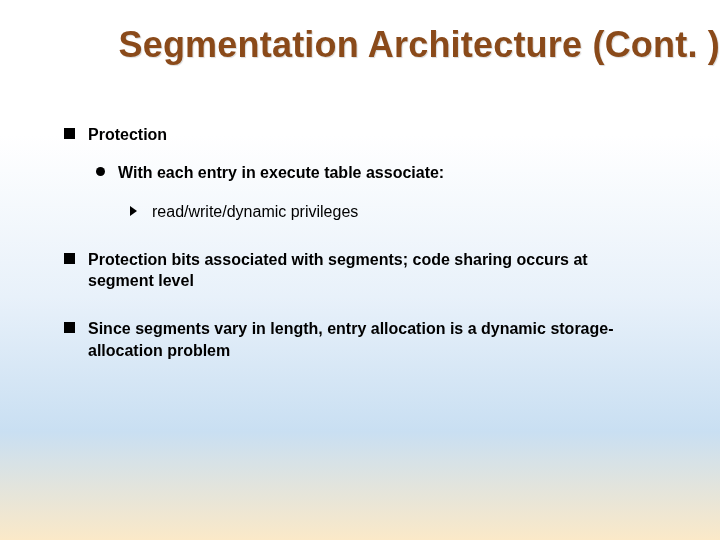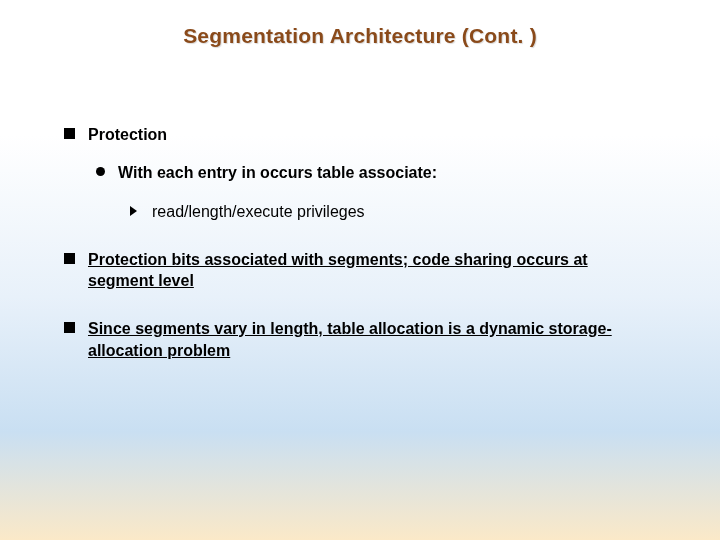--- a/index.html
+++ b/index.html
@@ -15,22 +15,22 @@
     height: 540px;
     background: linear-gradient(to bottom, #ffffff 0%, #ffffff 25%, #e8f1fa 55%, #c9dff2 80%, #fbe9c8 100%);
     position: relative;
     box-sizing: border-box;
   }
   .title {
     position: absolute;
     top: 24px;
     left: 0;
     right: 0;
-    text-align: center;
-    font-size: 21px;
+    text-align: right;
+    font-size: 36px;
     font-weight: bold;
     color: #8a4a1a;
     text-shadow: 1px 1px 1px rgba(0,0,0,0.15);
     letter-spacing: 0.2px;
   }
   .body {
     position: absolute;
     top: 120px;
     left: 60px;
     right: 60px;
@@ -94,45 +94,44 @@
     top: 5px;
     width: 0;
     height: 0;
     border-top: 5px solid transparent;
     border-bottom: 5px solid transparent;
     border-left: 7px solid #000;
     background: none;
   }
   .gap-top {
     margin-top: 26px;
-    text-decoration: underline;
   }
 </style>
 </head>
 <body>
 <div class="slide">
 
   <div class="title">Segmentation Architecture (Cont. )</div>
 
   <div class="body">
     <ul class="lvl1">
       <li>
         <span>Protection</span>
         <ul class="lvl2">
           <li>
-            <span>With each entry in occurs table associate:</span>
+            <span>With each entry in execute table associate:</span>
             <ul class="lvl3">
               <li>
-                <span>read/length/execute privileges</span>
+                <span>read/write/dynamic privileges</span>
               </li>
             </ul>
           </li>
         </ul>
       </li>
       <li class="gap-top">
         <span>Protection bits associated with segments; code sharing occurs at segment level</span>
       </li>
       <li class="gap-top">
-        <span>Since segments vary in length, table allocation is a dynamic storage-allocation problem</span>
+        <span>Since segments vary in length, entry allocation is a dynamic storage-allocation problem</span>
       </li>
     </ul>
   </div>
 </div>
 
 </body></html>

